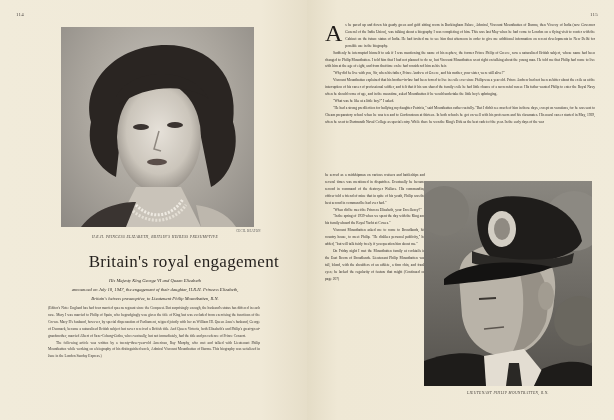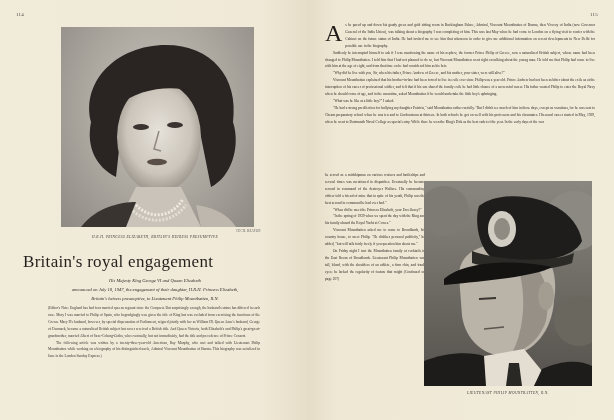--- a/index.html
+++ b/index.html
@@ -28,21 +28,21 @@
     background: radial-gradient(ellipse at 50% 40%, #c8c4bd 0%, #aaa59d 55%, #8e8a84 100%);
     overflow: hidden;
   }
   .photo-eliz svg { width: 100%; height: 100%; display: block; }
   .photo-credit { position: absolute; left: 236px; top: 229px; font-size: 3px; color: #555; letter-spacing: 0.3px; }
   .caption-left {
     position: absolute; left: 40px; width: 230px; top: 235px; text-align: center;
     font-size: 3.6px; font-style: italic; letter-spacing: 0.4px; color: #3a3531;
   }
   .headline {
-    position: absolute; left: 23px; width: 250px; top: 252px; text-align: left;
+    position: absolute; left: 29px; width: 250px; top: 252px; text-align: right;
     font-size: 17px; font-weight: normal; letter-spacing: 0.3px; color: #231f1c;
   }
   .dek {
     position: absolute; left: 40px; width: 230px; top: 276px; text-align: center;
     font-style: italic; font-size: 4.6px; line-height: 9px; color: #302b27;
   }
   .intro {
     position: absolute; left: 48px; width: 212px; top: 305px;
     font-size: 3.6px; line-height: 6.9px; text-align: justify; color: #3a3531;
   }

